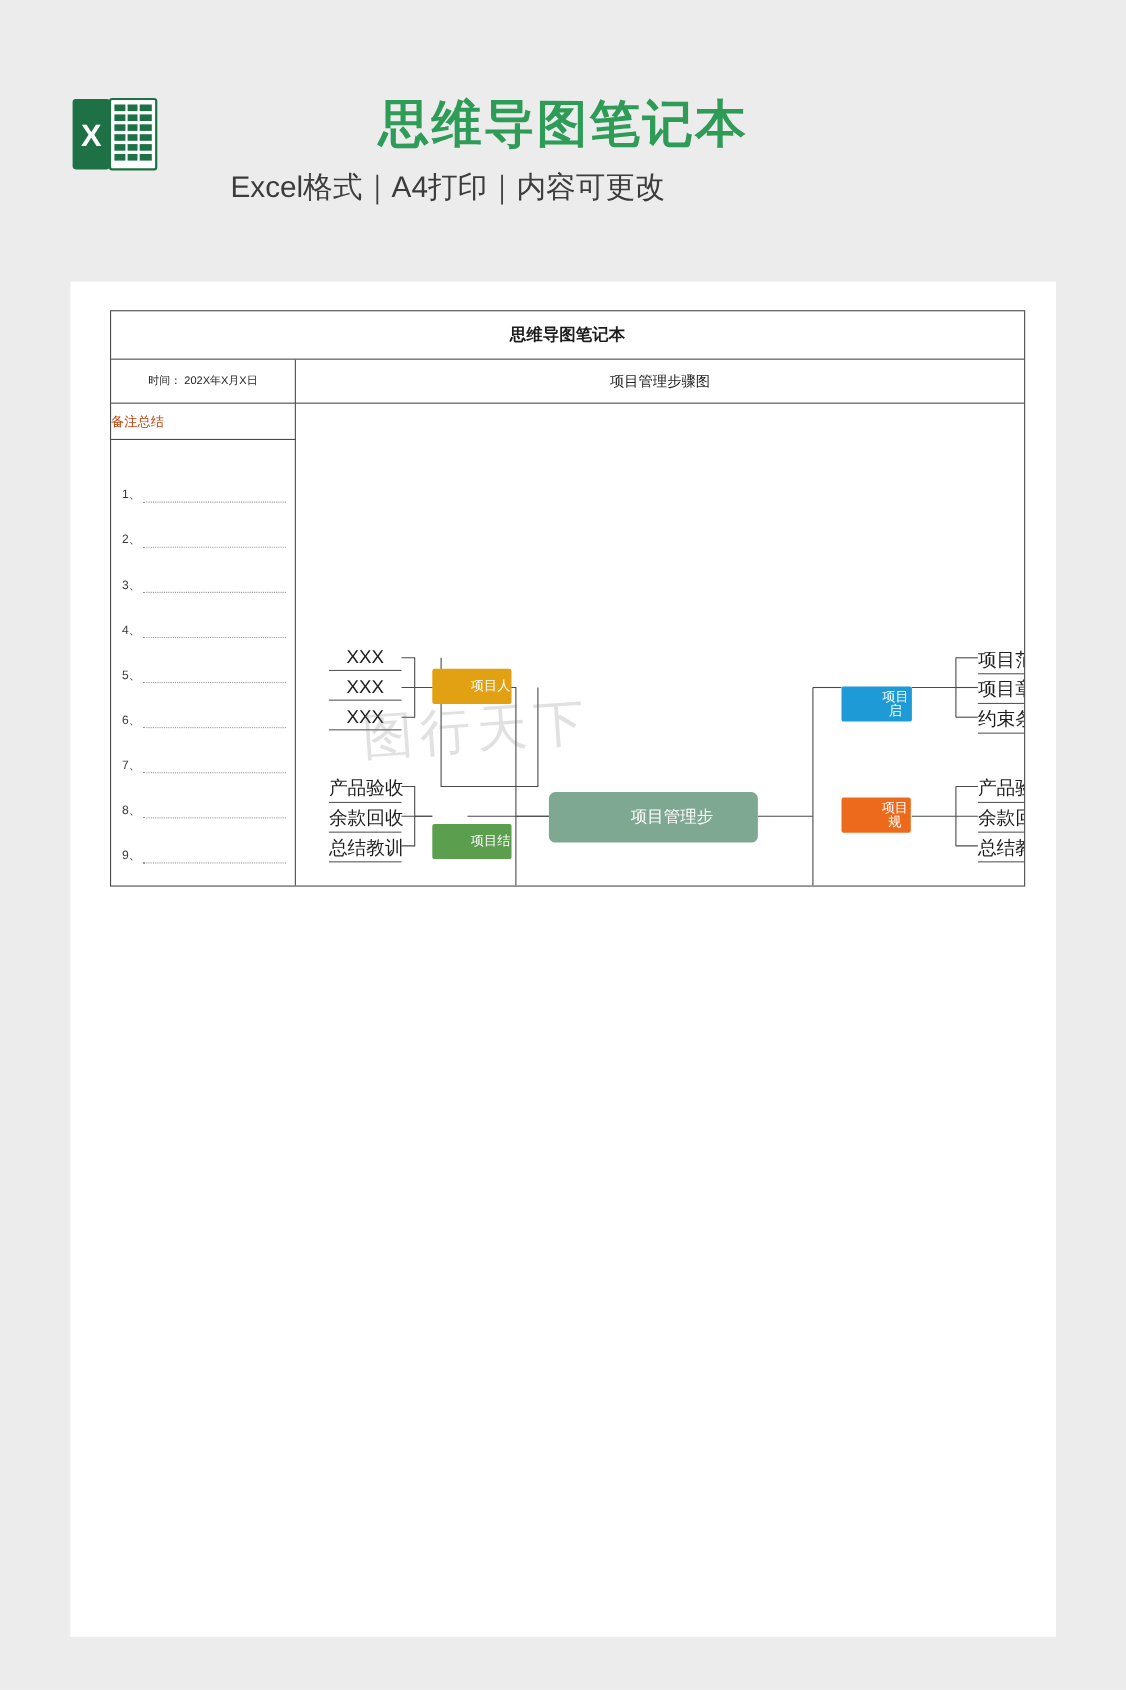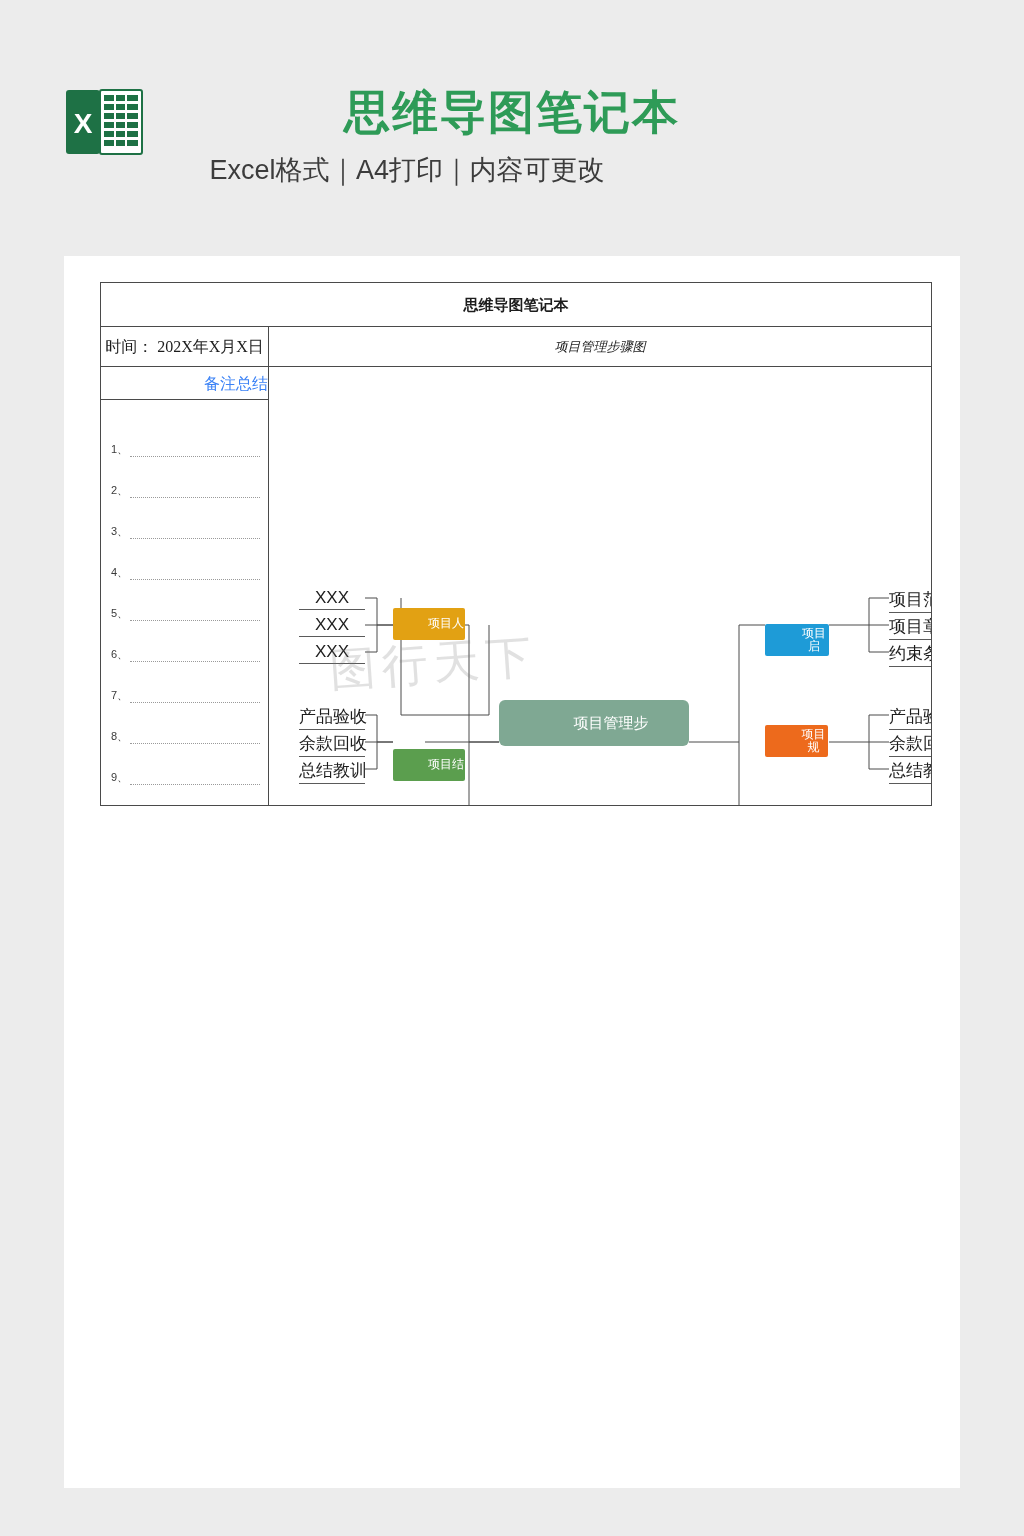--- a/index.html
+++ b/index.html
@@ -80,49 +80,47 @@
     border-bottom: 1px solid #4a4a4a;
     box-sizing: border-box;
   }
   .cell-time {
     position: absolute;
     left: 0; top: 44px;
     width: 168px;
     height: 40px;
     line-height: 40px;
     text-align: center;
-    font-size: 16px;
+    font-size: 10px;
     color: #1d1d1d;
     border-right: 1px solid #4a4a4a;
     border-bottom: 1px solid #4a4a4a;
     box-sizing: border-box;
-    font-family: Liberation Serif, serif;
   }
   .cell-diagram-title {
     position: absolute;
     left: 168px; top: 44px;
     width: 662px;
     height: 40px;
     line-height: 40px;
     text-align: center;
     font-size: 13px;
     color: #1d1d1d;
     border-bottom: 1px solid #4a4a4a;
     box-sizing: border-box;
-    font-style: italic;
   }
   .cell-notes-head {
     position: absolute;
     left: 0; top: 84px;
     width: 168px;
     height: 33px;
     line-height: 33px;
-    text-align: right;
-    font-size: 16px;
-    color: #3b82f6;
+    text-align: left;
+    font-size: 12px;
+    color: #c2410c;
     border-right: 1px solid #4a4a4a;
     border-bottom: 1px solid #4a4a4a;
     box-sizing: border-box;
   }
   .notes-body {
     position: absolute;
     left: 0; top: 117px;
     width: 168px;
     height: 405px;
     border-right: 1px solid #4a4a4a;
@@ -340,21 +338,21 @@
           <path d="M600,252 L620,252"></path>
           <path d="M600,315 L620,315"></path>
           <path d="M600,342 L620,342"></path>
           <path d="M600,369 L620,369"></path>
           <path d="M600,433 L620,433"></path>
           <path d="M600,460 L620,460"></path>
           <path d="M600,487 L620,487"></path>
         </g>
       </svg>
 
-      <div class="node center-node" style="left:230px; top:300px; width:190px; height:46px; background:#7fa893;">项目管理步</div>
+      <div class="node center-node" style="left:230px; top:320px; width:190px; height:46px; background:#7fa893;">项目管理步</div>
 
       <div class="node" style="left:124px; top:208px; width:72px; height:32px; background:#e2a113;">项目人</div>
       <div class="node" style="left:124px; top:319px; width:72px; height:32px; background:#5b9e4e;margin-top:30px;">项目结</div>
 
       <div class="leaf" style="left:30px; top:188px; width:66px;">XXX</div>
       <div class="leaf" style="left:30px; top:215px; width:66px;">XXX</div>
       <div class="leaf" style="left:30px; top:242px; width:66px;">XXX</div>
 
       <div class="leaf" style="left:30px; top:305px; width:66px;">产品验收</div>
       <div class="leaf" style="left:30px; top:332px; width:66px;">余款回收</div>

